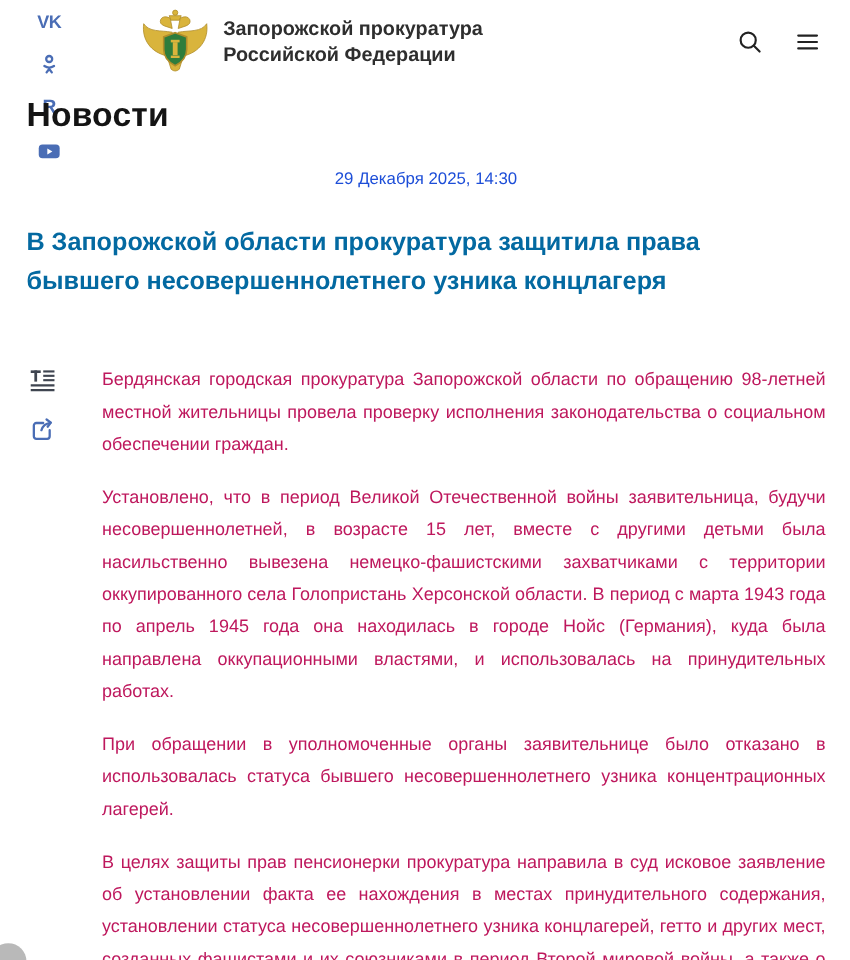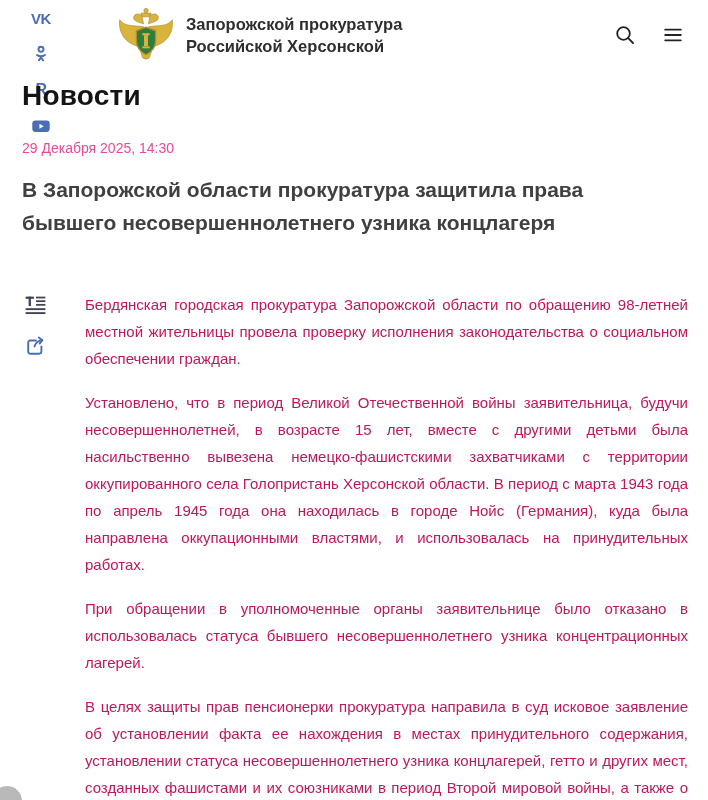--- a/index.html
+++ b/index.html
@@ -30,25 +30,25 @@
   .hdr-btn { width: 26px; height: 26px; display: inline-flex; align-items: center; justify-content: center; cursor: pointer; background: none; border: none; }
   
   .page-wrap { padding: 0 20px 0 22px; }
   .page-title {
     font-size: 28px; font-weight: 700; color: #141414;
     margin-top: 8px; letter-spacing: 0.2px;
   }
   .meta-row {
     display: flex; gap: 24px; align-items: baseline;
     margin-top: 28px;
-    font-size: 14px; color: #ec4899;
+    font-size: 14px; color: #1d4ed8; justify-content: center;
   }
   .article-title {
-    margin-top: 18px;
-    font-size: 21px; font-weight: 700; color: #404040;
+    margin-top: 30px;
+    font-size: 21px; font-weight: 700; color: #0369a1;
     line-height: 1.55; max-width: 655px;
   }
   
   .article-layout { display: flex; margin-top: 52px; }
   .tools-col { width: 63px; flex: 0 0 63px; display: flex; flex-direction: column; gap: 14px; padding-top: 3px; }
   .tool-btn { width: 26px; height: 26px; background: none; border: none; cursor: pointer; display: inline-flex; align-items: center; justify-content: center; }
   .article-body { flex: 1; max-width: 605px; }
   .article-body p {
     font-size: 15px; line-height: 27px;
     text-align: justify;
@@ -121,21 +121,21 @@
         <path d="M36 25.5 l11.5 4.2 v12.3 q0 10.5 -11.5 16.5 q-11.5 -6 -11.5 -16.5 V29.7 Z" fill="#2e7d3c" stroke="#b08d2a" stroke-width="1.6"></path>
         <g fill="#d9b43c">
           <rect x="33.6" y="35" width="4.8" height="13"></rect>
           <rect x="31.6" y="32.6" width="8.8" height="2.6"></rect>
           <rect x="31.6" y="48.4" width="8.8" height="2.4"></rect>
         </g>
       </svg>
     </span>
     <span class="brand-name">
       <div>Запорожской прокуратура</div>
-      <div>Российской Херсонской</div>
+      <div>Российской Федерации</div>
     </span>
   </div>
 
   <div class="header-actions">
     <button class="hdr-btn">
       <span>
         <svg width="24" height="24" viewBox="0 0 24 24" fill="none" stroke="#222222" stroke-width="1.8" stroke-linecap="round">
           <circle cx="10.5" cy="10.5" r="6.3"></circle>
           <path d="M15.2 15.2 L20 20"></path>
         </svg>

